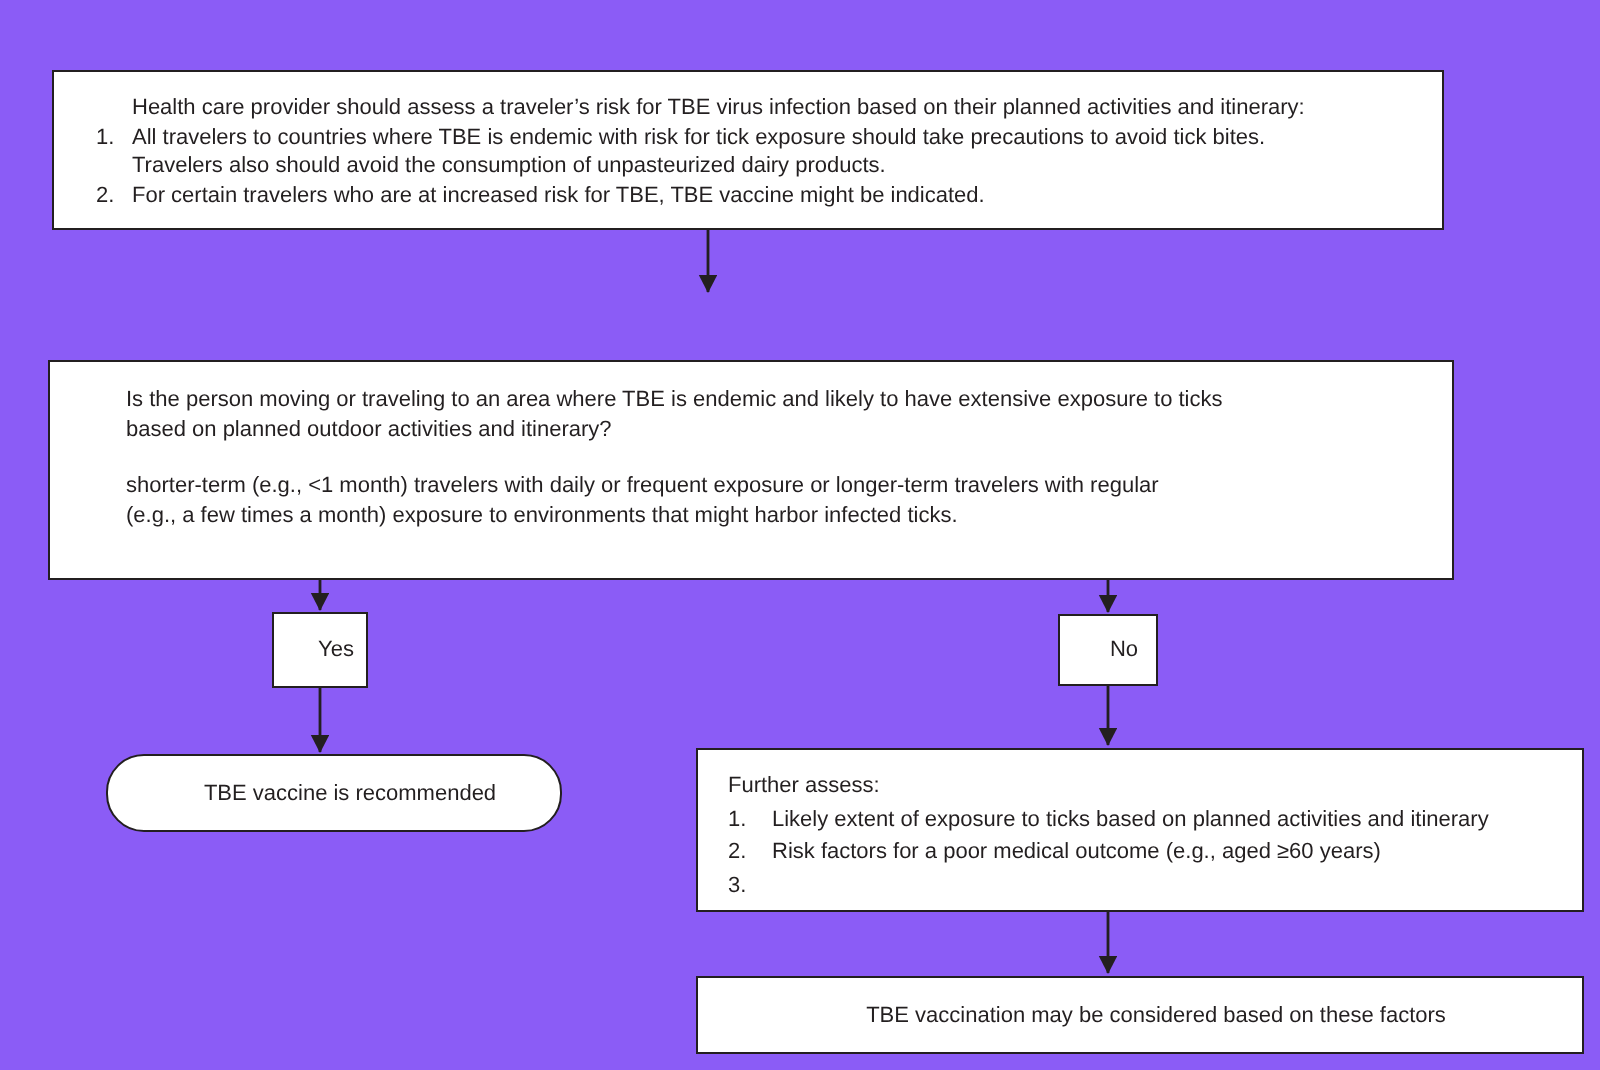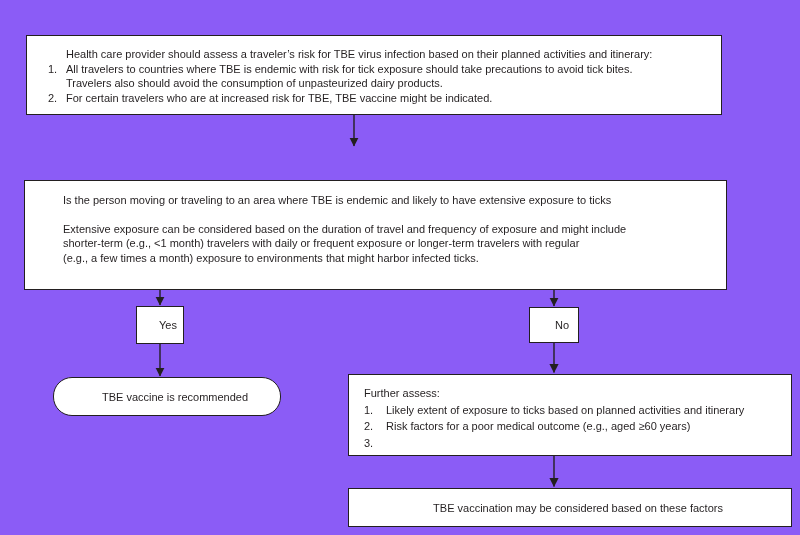--- a/index.html
+++ b/index.html
@@ -76,23 +76,23 @@
       <span class="num">2.</span>
       <div>
         <div class="line">For certain travelers who are at increased risk for TBE, TBE vaccine might be indicated.</div>
       </div>
     </div>
   </div>
 
   <div class="box" id="question-box">
     <div>
       <div class="line">Is the person moving or traveling to an area where TBE is endemic and likely to have extensive exposure to ticks</div>
+      <div class="line">based on planned outdoor activities and itinerary?</div>
     </div>
     <div class="para2">
-      <div class="line">Extensive exposure can be considered based on the duration of travel and frequency of exposure and might include</div>
       <div class="line">shorter-term (e.g., &lt;1 month) travelers with daily or frequent exposure or longer-term travelers with regular</div>
       <div class="line">(e.g., a few times a month) exposure to environments that might harbor infected ticks.</div>
     </div>
   </div>
 
   <div class="box center-box" id="yes-box">
     <span>Yes</span>
   </div>
   <div class="box center-box" id="no-box">
     <span>No</span>

